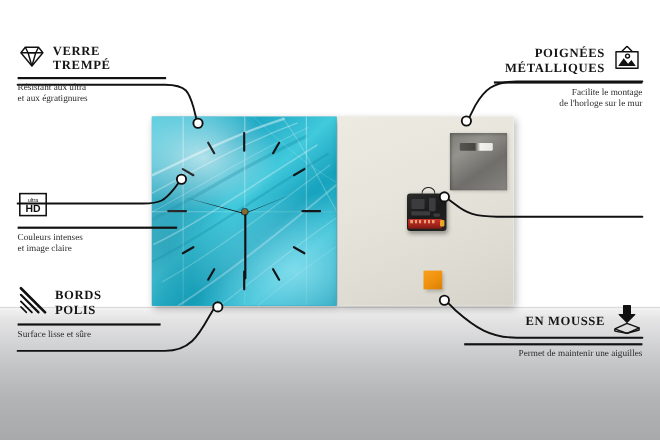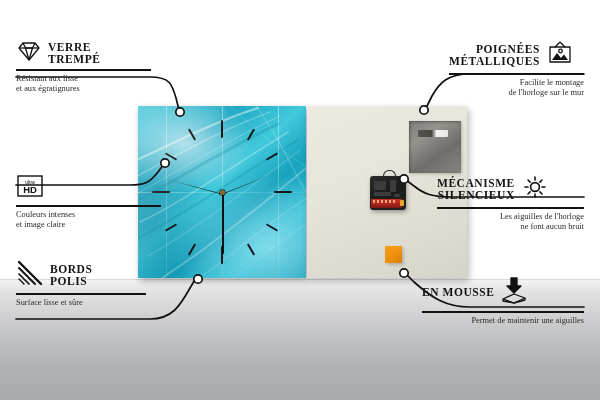--- a/index.html
+++ b/index.html
@@ -101,21 +101,21 @@
   
   .callout { position:absolute; }
   .co-title {
     font-weight:700; font-size:11.5px; letter-spacing:.55px; color:#141414;
     line-height:12.5px; text-transform:uppercase; white-space:nowrap;
   }
   .co-rule { height:1.6px; background:#121212; margin:3px 0 3px 0; }
   .co-desc { font-size:8.4px; line-height:10px; color:#2a2a2a; white-space:nowrap; }
   .co-head { display:flex; align-items:center; gap:6px; }
   .co-left .co-head { justify-content:flex-start; }
-  .co-right .co-head { }
+  .co-right .co-head { justify-content:flex-end; }
   .co-right .co-title, .co-right .co-desc { text-align:right; }
   .icon-box { flex:0 0 auto; display:block; }
 
   svg.connectors { position:absolute; left:0; top:0; width:600px; height:400px; pointer-events:none; }
 </style>
 </head>
 <body>
 
 <div id="stage">
 
@@ -228,21 +228,21 @@
             <path d="M9.5,8 L16.5,8"></path>
           </g>
         </svg>
       </span>
       <span>
         <span class="co-title" style="display:block">VERRE</span>
         <span class="co-title" style="display:block">TREMPÉ</span>
       </span>
     </div>
     <div class="co-rule"></div>
-    <div class="co-desc">Résistant aux lisse</div>
+    <div class="co-desc">Résistant aux ultra</div>
     <div class="co-desc">et aux égratignures</div>
   </div>
 
   <div class="callout co-left" style="left:16px; top:174px; width:145px;">
     <div class="co-head">
       <span class="icon-box">
         <svg width="28" height="24" viewBox="0 0 28 24">
           <rect x="2" y="2" width="24" height="20" fill="none" stroke="#111" stroke-width="1.4"></rect>
           <text x="14" y="10" font-family="Liberation Sans, sans-serif" font-size="5" text-anchor="middle" fill="#111">ultra</text>
           <text x="14" y="19" font-family="Liberation Sans, sans-serif" font-size="9.5" font-weight="bold" text-anchor="middle" fill="#111">HD</text>
@@ -290,41 +290,20 @@
             <circle cx="14.5" cy="11" r="1.8"></circle>
           </g>
         </svg>
       </span>
     </div>
     <div class="co-rule"></div>
     <div class="co-desc">Facilite le montage</div>
     <div class="co-desc">de l'horloge sur le mur</div>
   </div>
 
-  <div class="callout co-right" style="left:437px; top:174px; width:147px;">
-    <div class="co-head">
-      <span>
-        <span class="co-title" style="display:block">MÉCANISME</span>
-        <span class="co-title" style="display:block">SILENCIEUX</span>
-      </span>
-      <span class="icon-box">
-        <svg width="28" height="26" viewBox="0 0 28 26">
-          <g fill="none" stroke="#111" stroke-width="1.6" stroke-linecap="round">
-            <circle cx="14" cy="13" r="4.4"></circle>
-            <path d="M14,3 v3 M14,20 v3 M4,13 h3 M21,13 h3
-                     M7,6 l2.1,2.1 M18.9,17.9 l2.1,2.1
-                     M21,6 l-2.1,2.1 M9.1,17.9 l-2.1,2.1"></path>
-          </g>
-        </svg>
-      </span>
-    </div>
-    <div class="co-rule"></div>
-    <div class="co-desc">Les aiguilles de l'horloge</div>
-    <div class="co-desc">ne font aucun bruit</div>
-  </div>
 
   <div class="callout co-right" style="left:422px; top:276px; width:162px;">
     <div class="co-head">
       <span>
         <span class="co-title" style="display:block">EN MOUSSE</span>
       </span>
       <span class="icon-box">
         <svg width="28" height="28" viewBox="0 0 28 28">
           <g fill="none" stroke="#111" stroke-width="1.3" stroke-linejoin="round">
             <path d="M11,2 h6 v8 h4 l-7,7 l-7,-7 h4 Z" fill="#111"></path>

